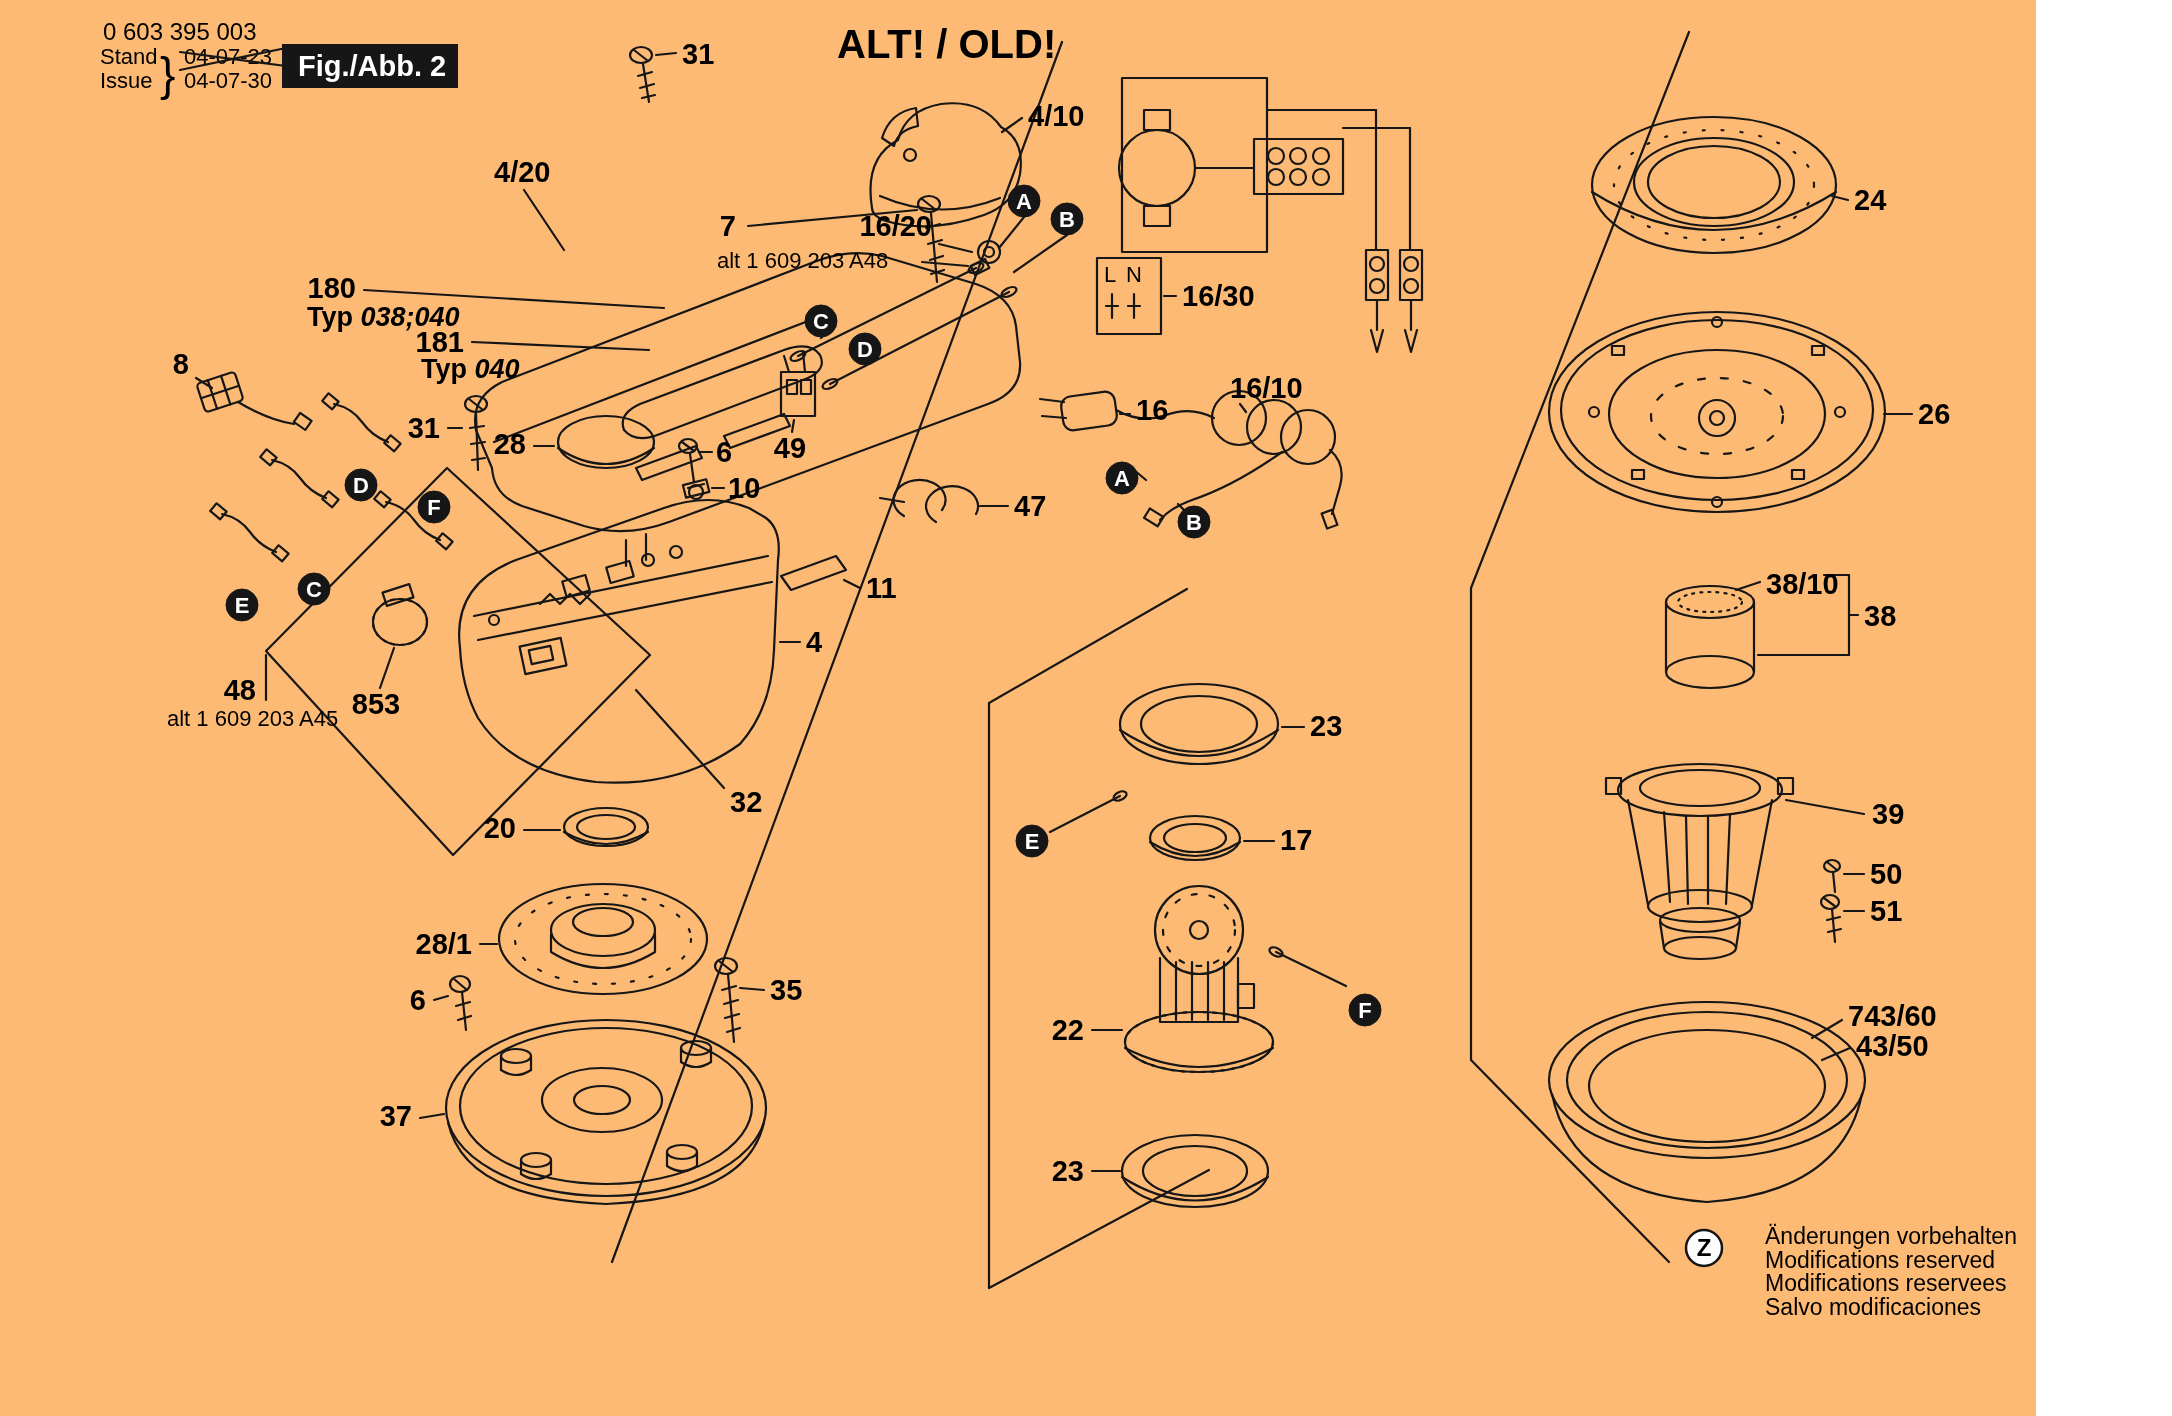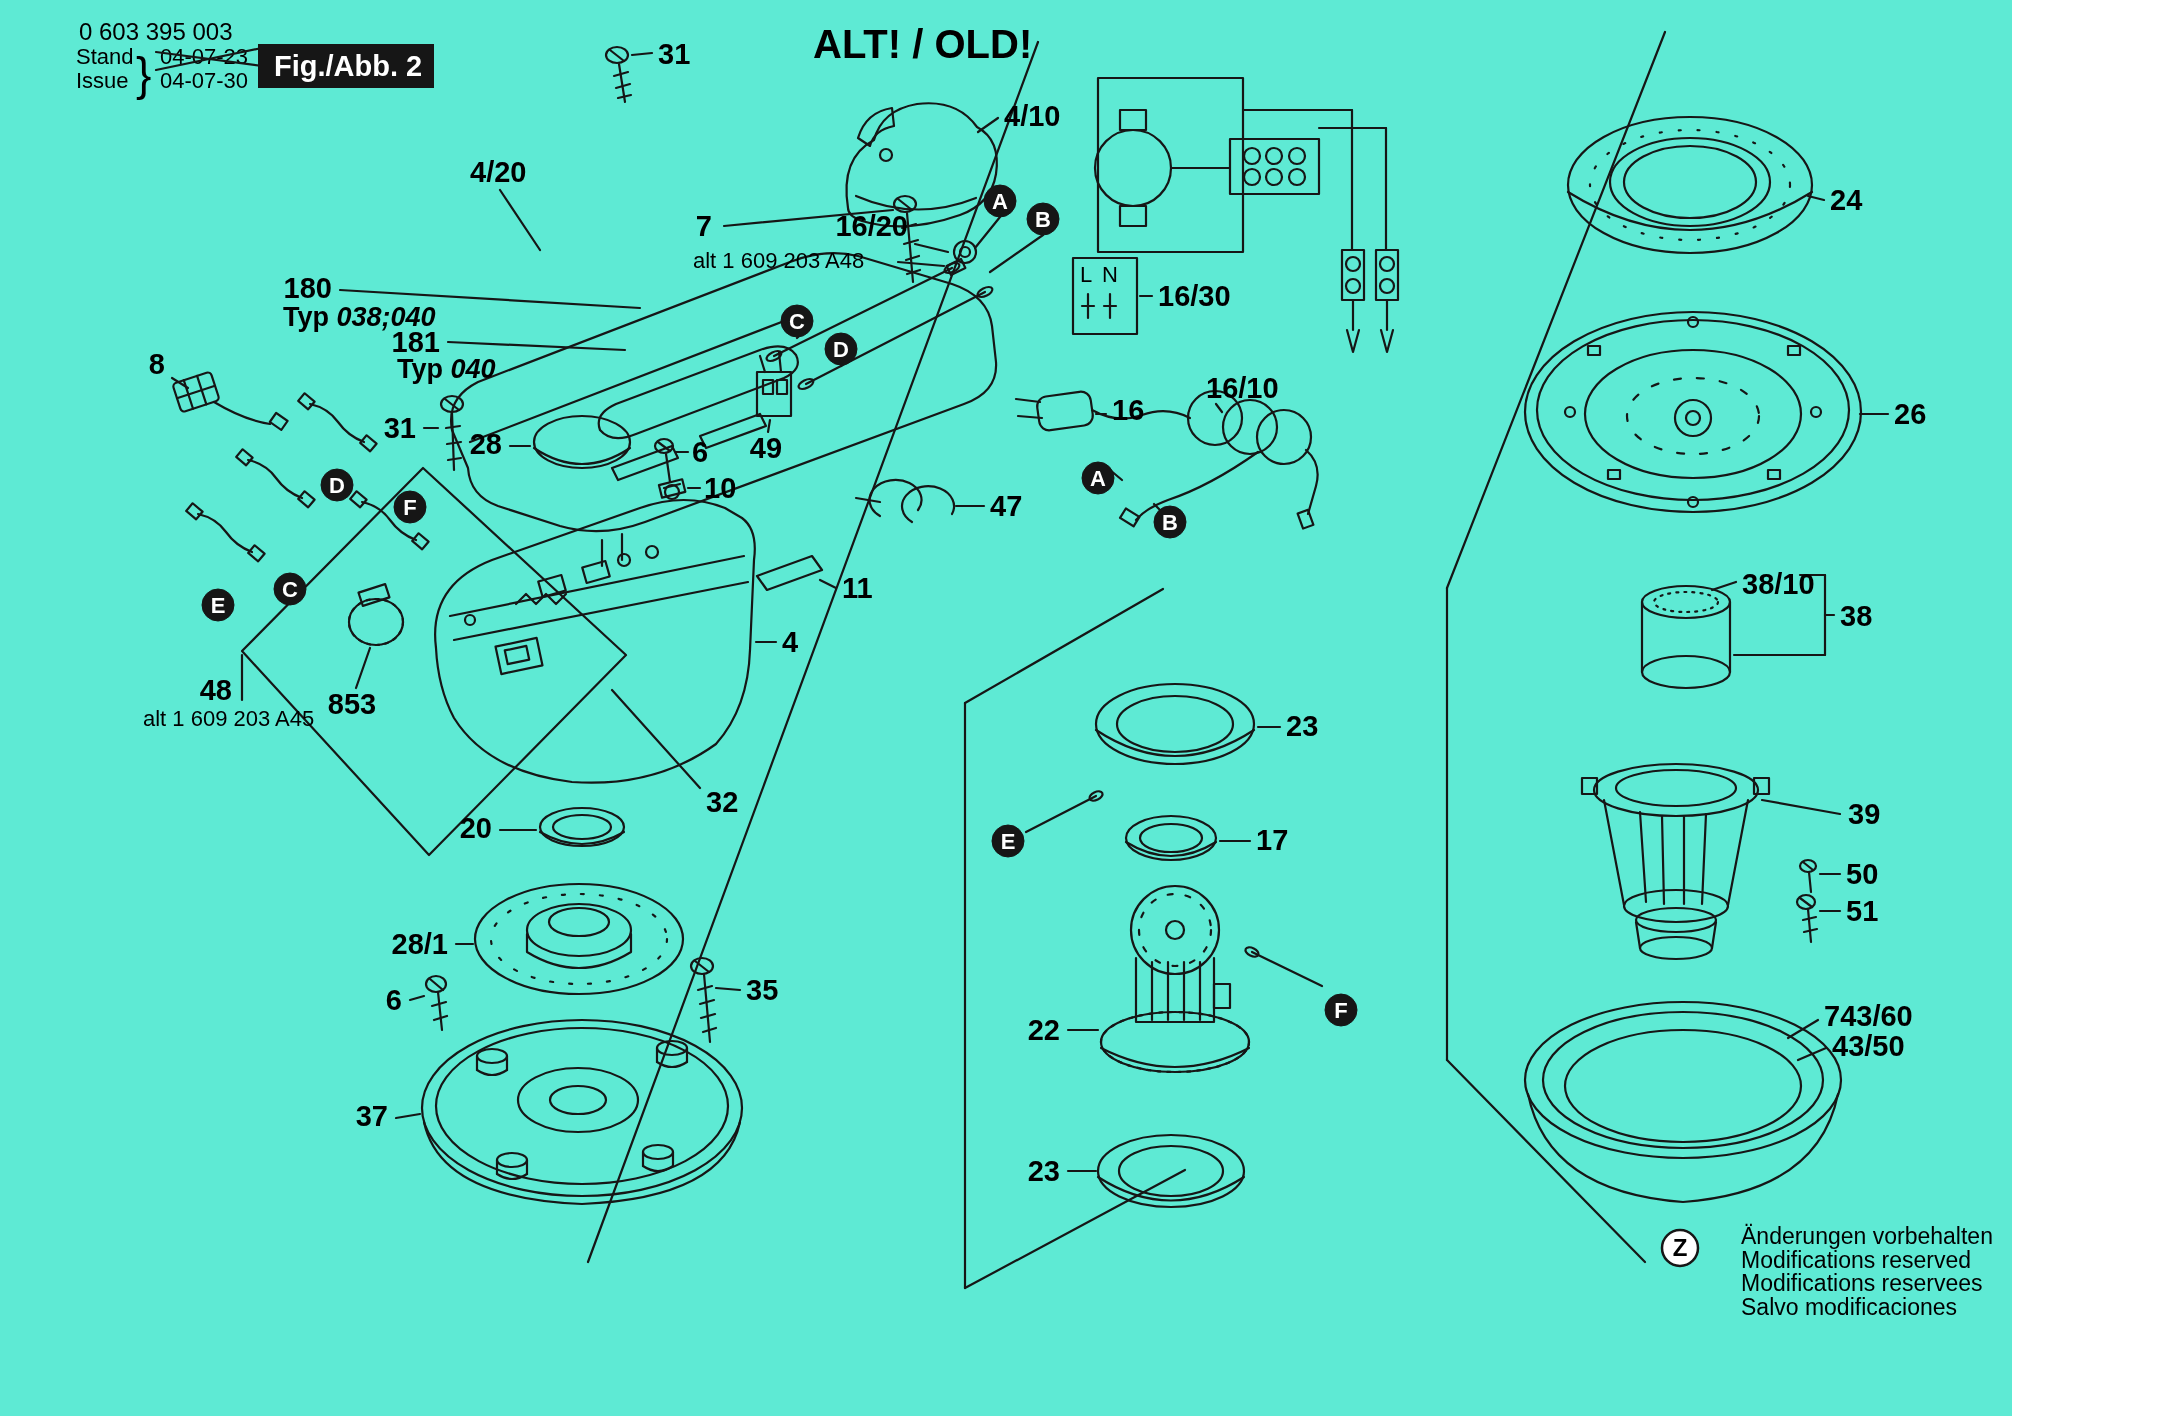--- a/index.html
+++ b/index.html
@@ -1,16 +1,16 @@
 <!DOCTYPE html>
 <html><head>
 <meta charset="utf-8">
 <style>
   html,body{margin:0;padding:0;background:#fff;}
-  .page{position:relative;width:2012px;height:1416px;background:#5eead4;overflow:hidden;}
+  .page{position:relative;width:2012px;height:1416px;background:#fdba74;overflow:hidden;padding-left:24px;}
   svg{display:block;font-family:"Liberation Sans",sans-serif;}
   .art line,.art path,.art polyline,.art polygon,.art rect,.art circle,.art ellipse{
     stroke:#161616;stroke-width:2.2;fill:none;stroke-linejoin:round;stroke-linecap:round;}
   .fw{fill:#fff;}
   .fg{fill:#e9e9e9;}
   .fk{fill:#161616;stroke:none;}
   .lbl{font-size:29px;font-weight:bold;fill:#000;stroke:none;}
   .sm{font-size:22px;font-weight:normal;fill:#000;stroke:none;}
   .hd{font-size:24px;fill:#000;stroke:none;}
   .hds{font-size:22px;fill:#000;stroke:none;}

